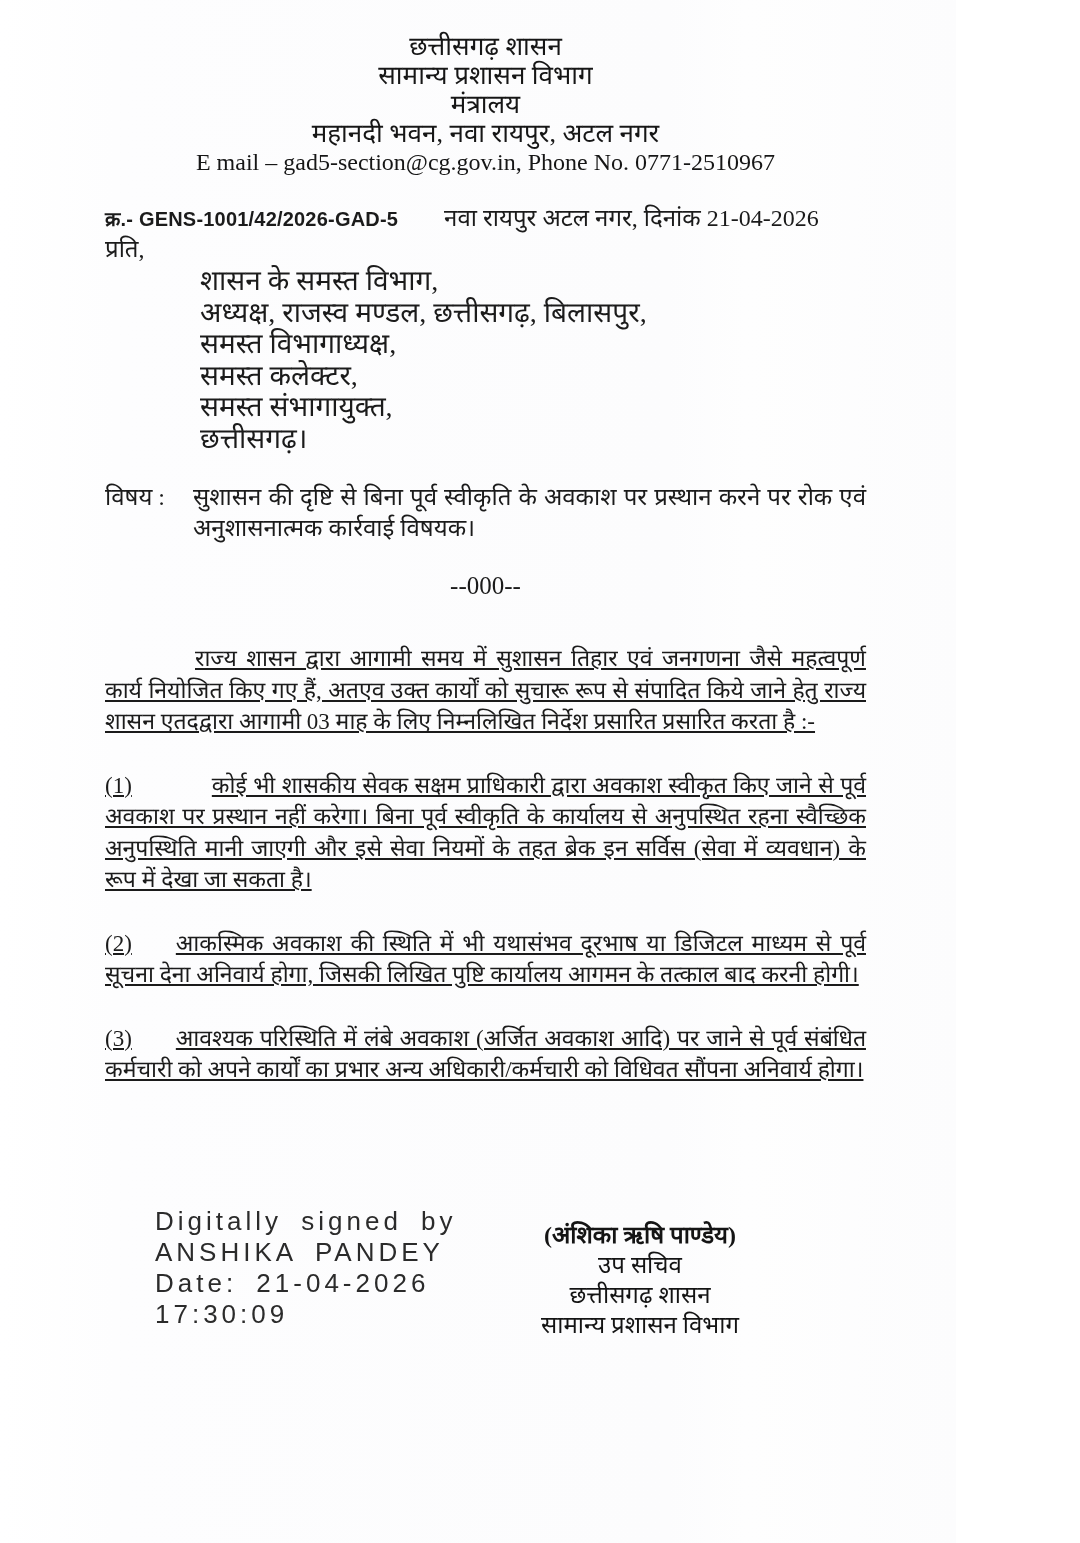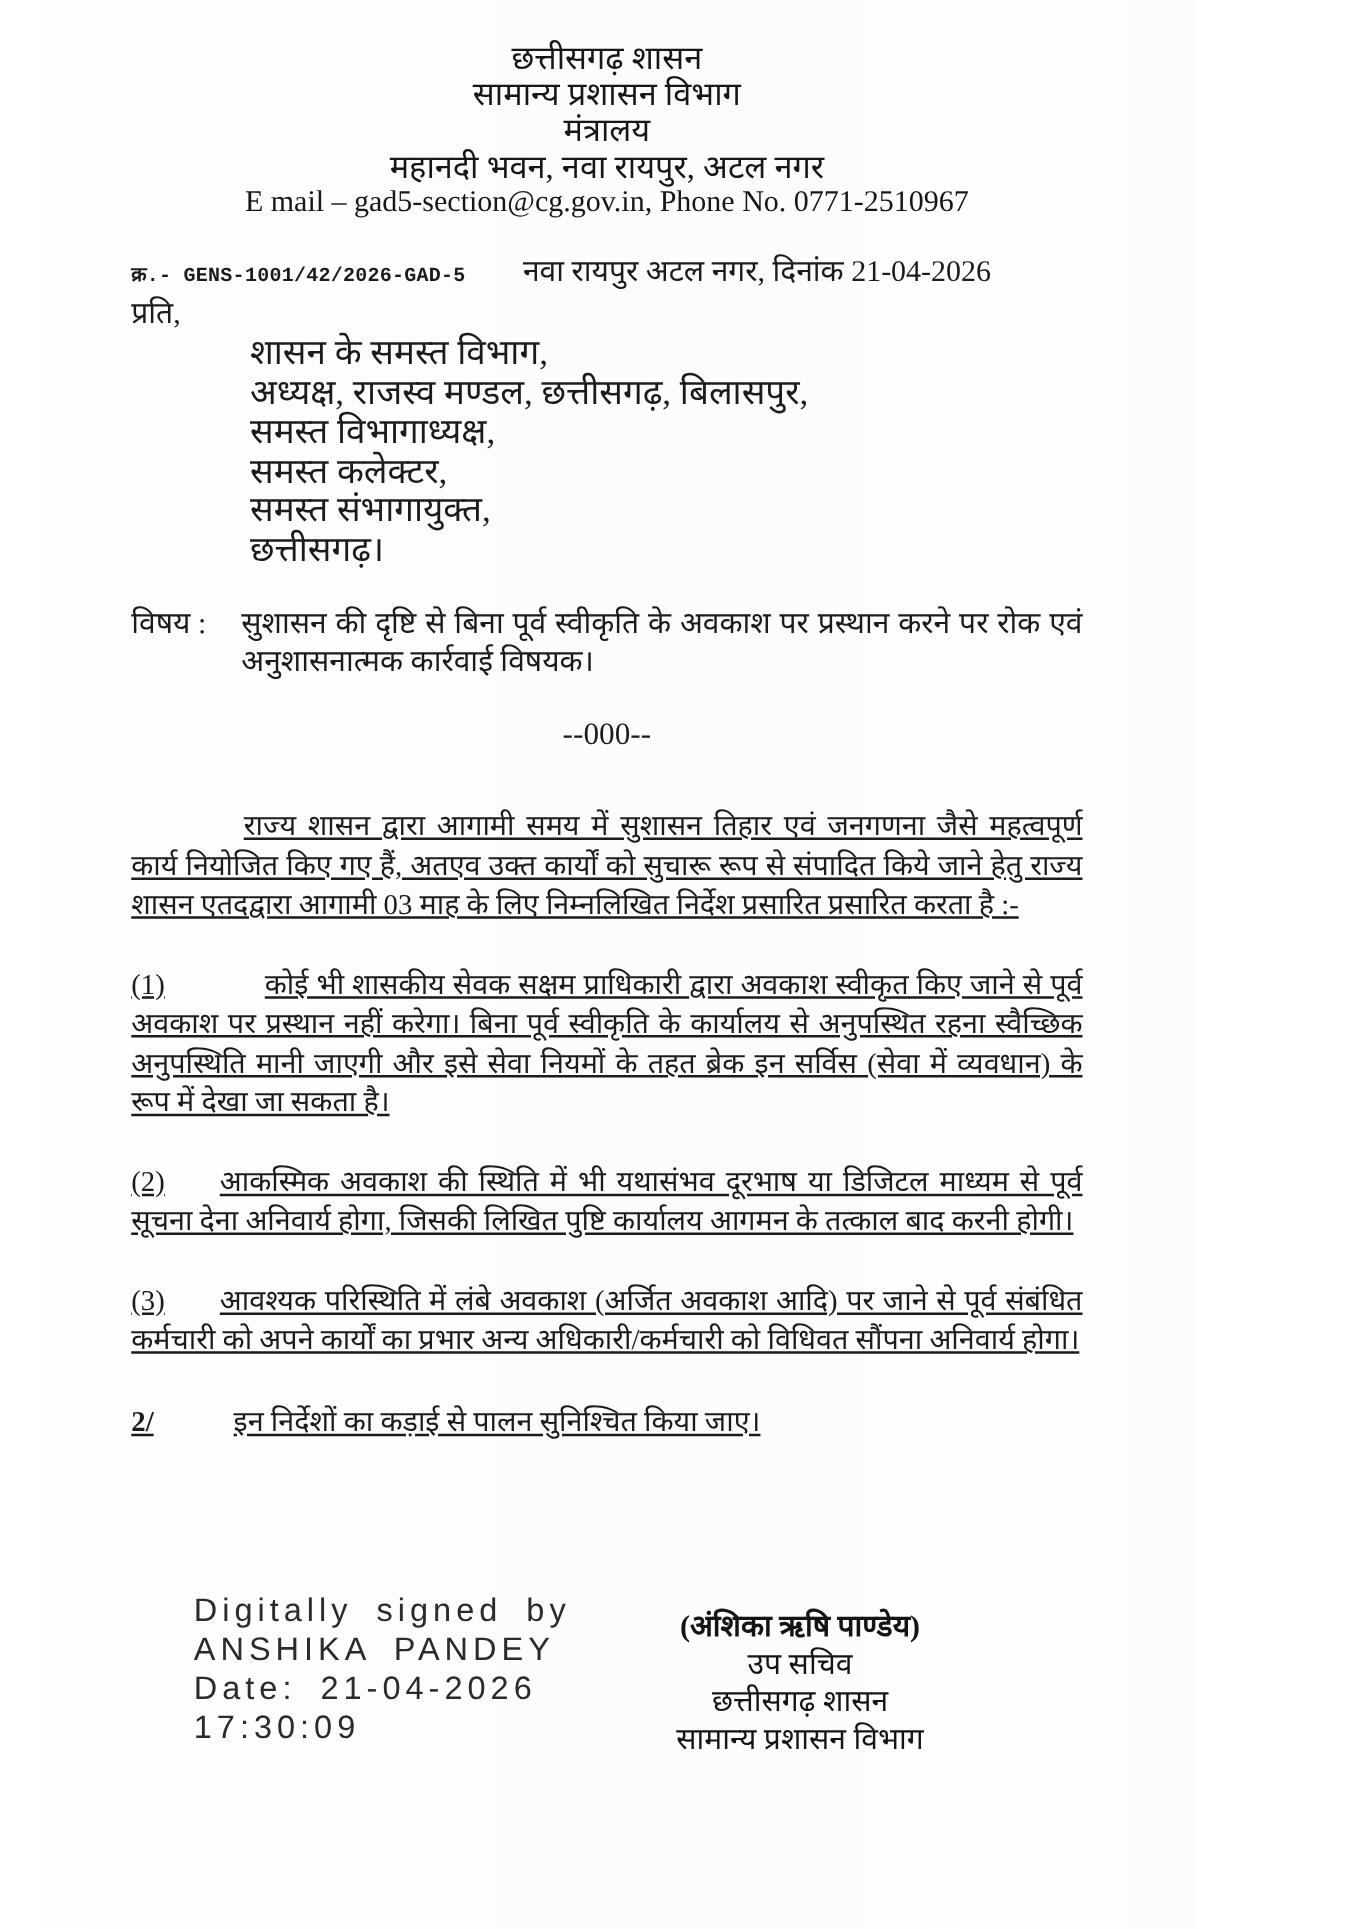--- a/index.html
+++ b/index.html
@@ -35,23 +35,23 @@
     color: #161616;
   }
   
   .ref-row {
     margin-top: 26px;
     font-size: 24px;
     line-height: 30px;
     white-space: nowrap;
   }
   .ref-no {
-    font-family: Liberation Mono, monospace;
+    font-family: Liberation Sans, sans-serif;
     font-weight: bold;
-    font-size: 16px;
+    font-size: 20px;
     letter-spacing: 0.2px;
   }
   .place-date {
     margin-left: 46px;
     font-size: 24px;
   }
   .to-label {
     font-size: 24px;
     line-height: 31px;
   }
@@ -166,21 +166,20 @@
   <div class="separator">--000--</div>
 
   <p class="para intro">राज्य शासन द्वारा आगामी समय में  सुशासन तिहार एवं जनगणना जैसे महत्वपूर्ण कार्य नियोजित किए गए हैं, अतएव उक्त कार्यों को सुचारू रूप से संपादित किये जाने हेतु राज्य शासन एतदद्वारा आगामी 03 माह के लिए निम्नलिखित निर्देश प्रसारित प्रसारित करता है :-</p>
 
   <p class="para point"><span class="pnum">(1)</span><span class="gap-lg"></span><span>कोई भी शासकीय सेवक सक्षम प्राधिकारी द्वारा अवकाश स्वीकृत किए जाने से पूर्व अवकाश पर प्रस्थान नहीं करेगा। बिना पूर्व स्वीकृति के कार्यालय से अनुपस्थित रहना स्वैच्छिक अनुपस्थिति मानी जाएगी और इसे सेवा नियमों के तहत ब्रेक इन सर्विस (सेवा में व्यवधान) के  रूप में देखा जा सकता है।</span></p>
 
   <p class="para point"><span class="pnum">(2)</span><span class="gap-sm"></span><span>आकस्मिक अवकाश की स्थिति में भी यथासंभव दूरभाष या डिजिटल माध्यम से पूर्व सूचना देना अनिवार्य होगा, जिसकी लिखित पुष्टि कार्यालय आगमन के  तत्काल  बाद करनी होगी।</span></p>
 
   <p class="para point"><span class="pnum">(3)</span><span class="gap-sm"></span><span>आवश्यक परिस्थिति में लंबे अवकाश (अर्जित अवकाश आदि) पर जाने से पूर्व संबंधित कर्मचारी को अपने कार्यों का प्रभार अन्य अधिकारी/कर्मचारी को विधिवत सौंपना अनिवार्य  होगा।</span></p>
 
-  <p class="para closing"><span class="pnum">2/</span><span class="gap-md"></span><span>इन निर्देशों का कड़ाई से पालन सुनिश्चित किया जाए।</span></p>
 
   <div class="sig-row">
     <div class="sig-digital">
       <div>Digitally signed by</div>
       <div>ANSHIKA PANDEY</div>
       <div>Date: 21-04-2026</div>
       <div>17:30:09</div>
     </div>
     <div class="sig-authority">
       <div class="signer-name">(अंशिका ऋषि पाण्डेय)</div>

